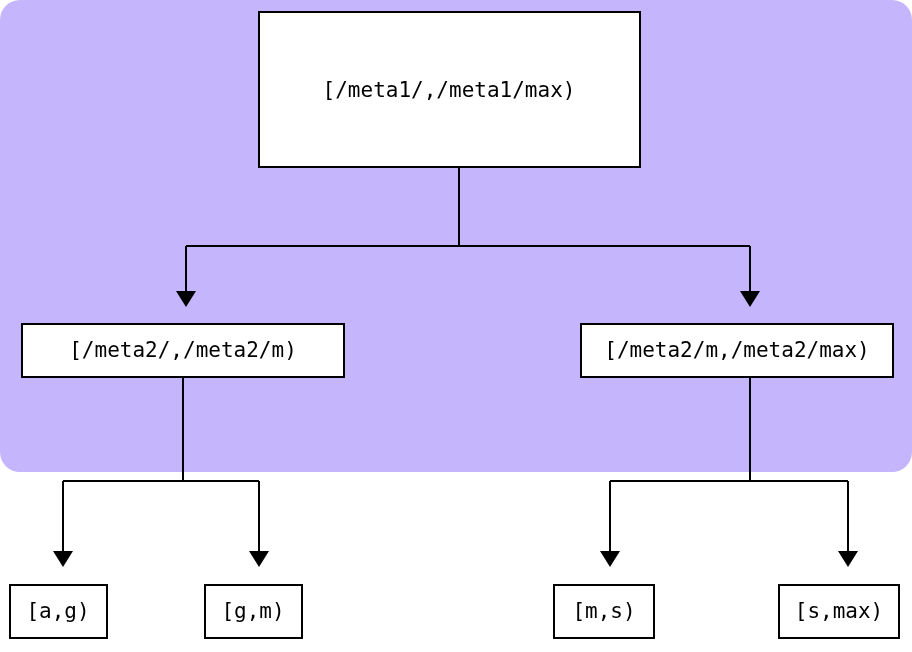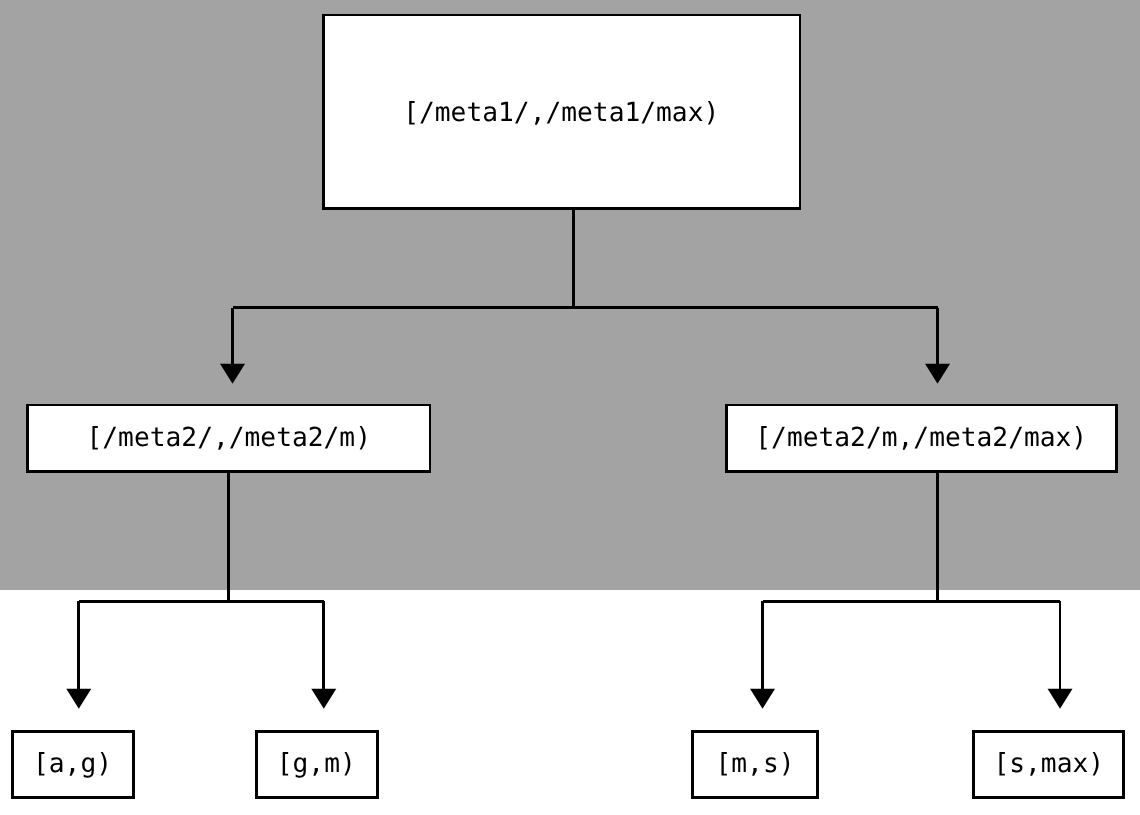--- a/index.html
+++ b/index.html
@@ -10,21 +10,22 @@
   body {
     width: 912px;
     height: 652px;
     font-family: "DejaVu Sans Mono", "Liberation Mono", monospace;
     overflow: hidden;
   }
   #diagram-root {
     position: relative;
     width: 912px;
     height: 472px;
-    background: #a3a3a3;
+    background: #c4b5fd;
+    border-radius: 20px;
   }
   #tree-svg {
     position: absolute;
     top: 0;
     left: 0;
     width: 912px;
     height: 652px;
     display: block;
   }
   .node-box {

